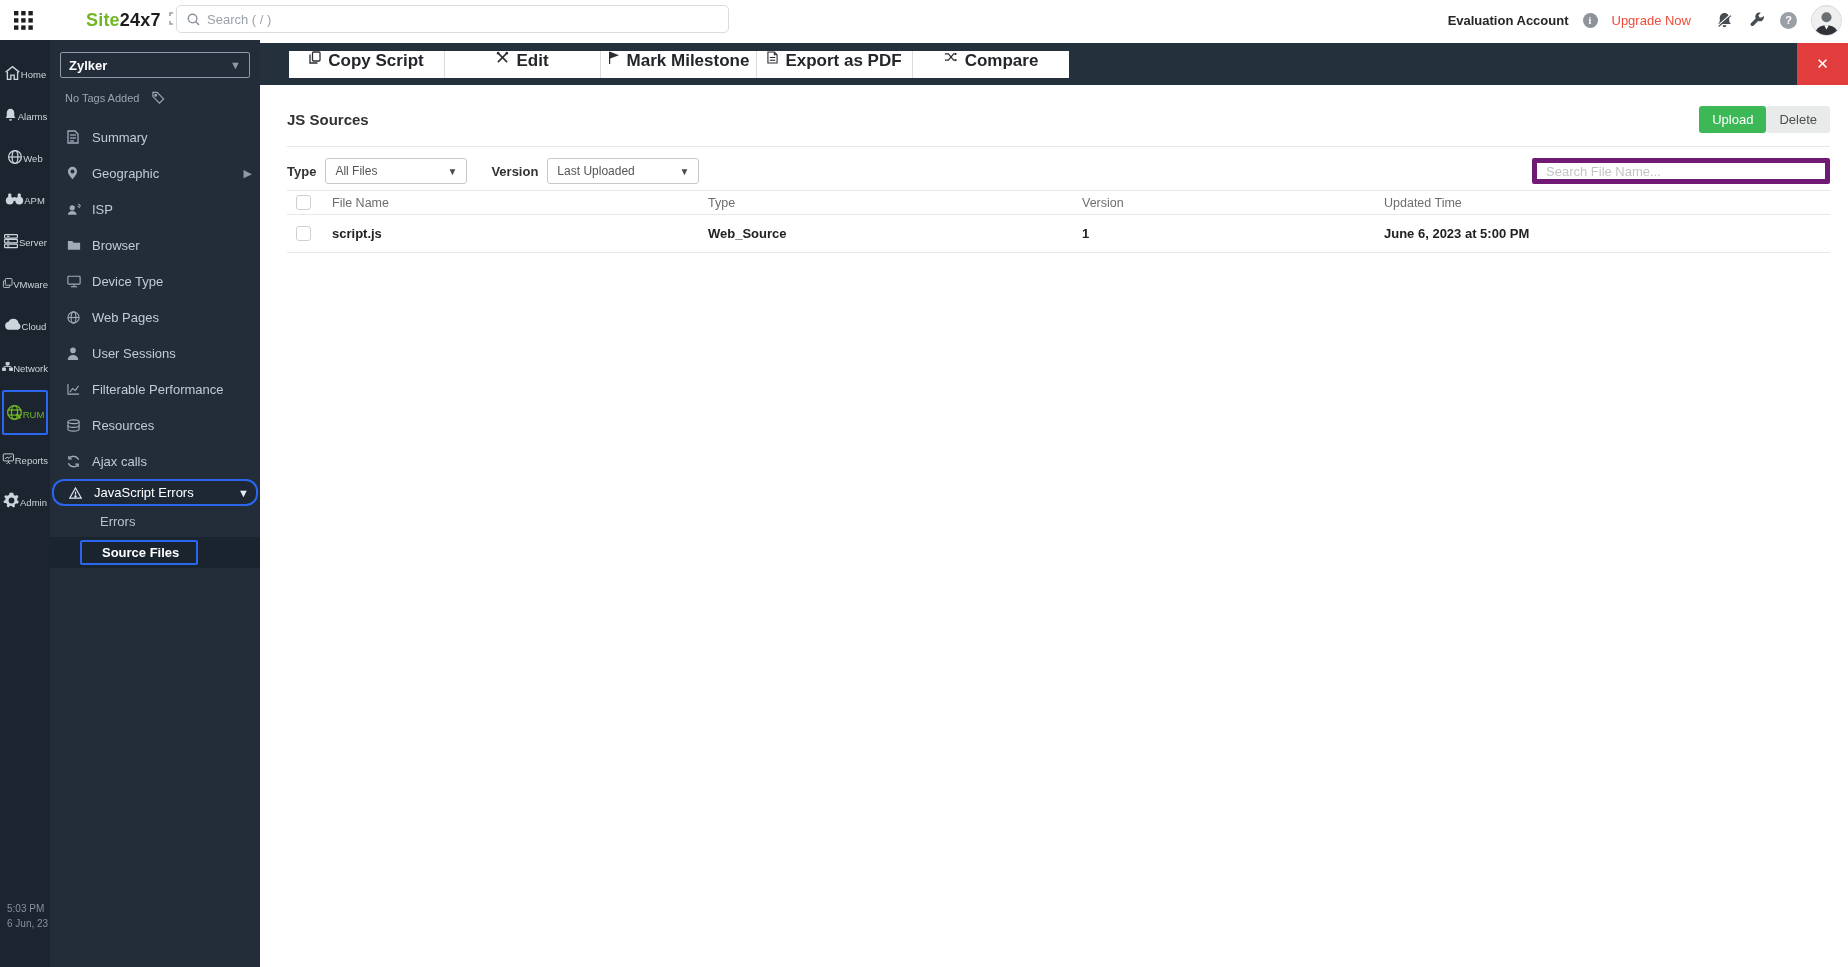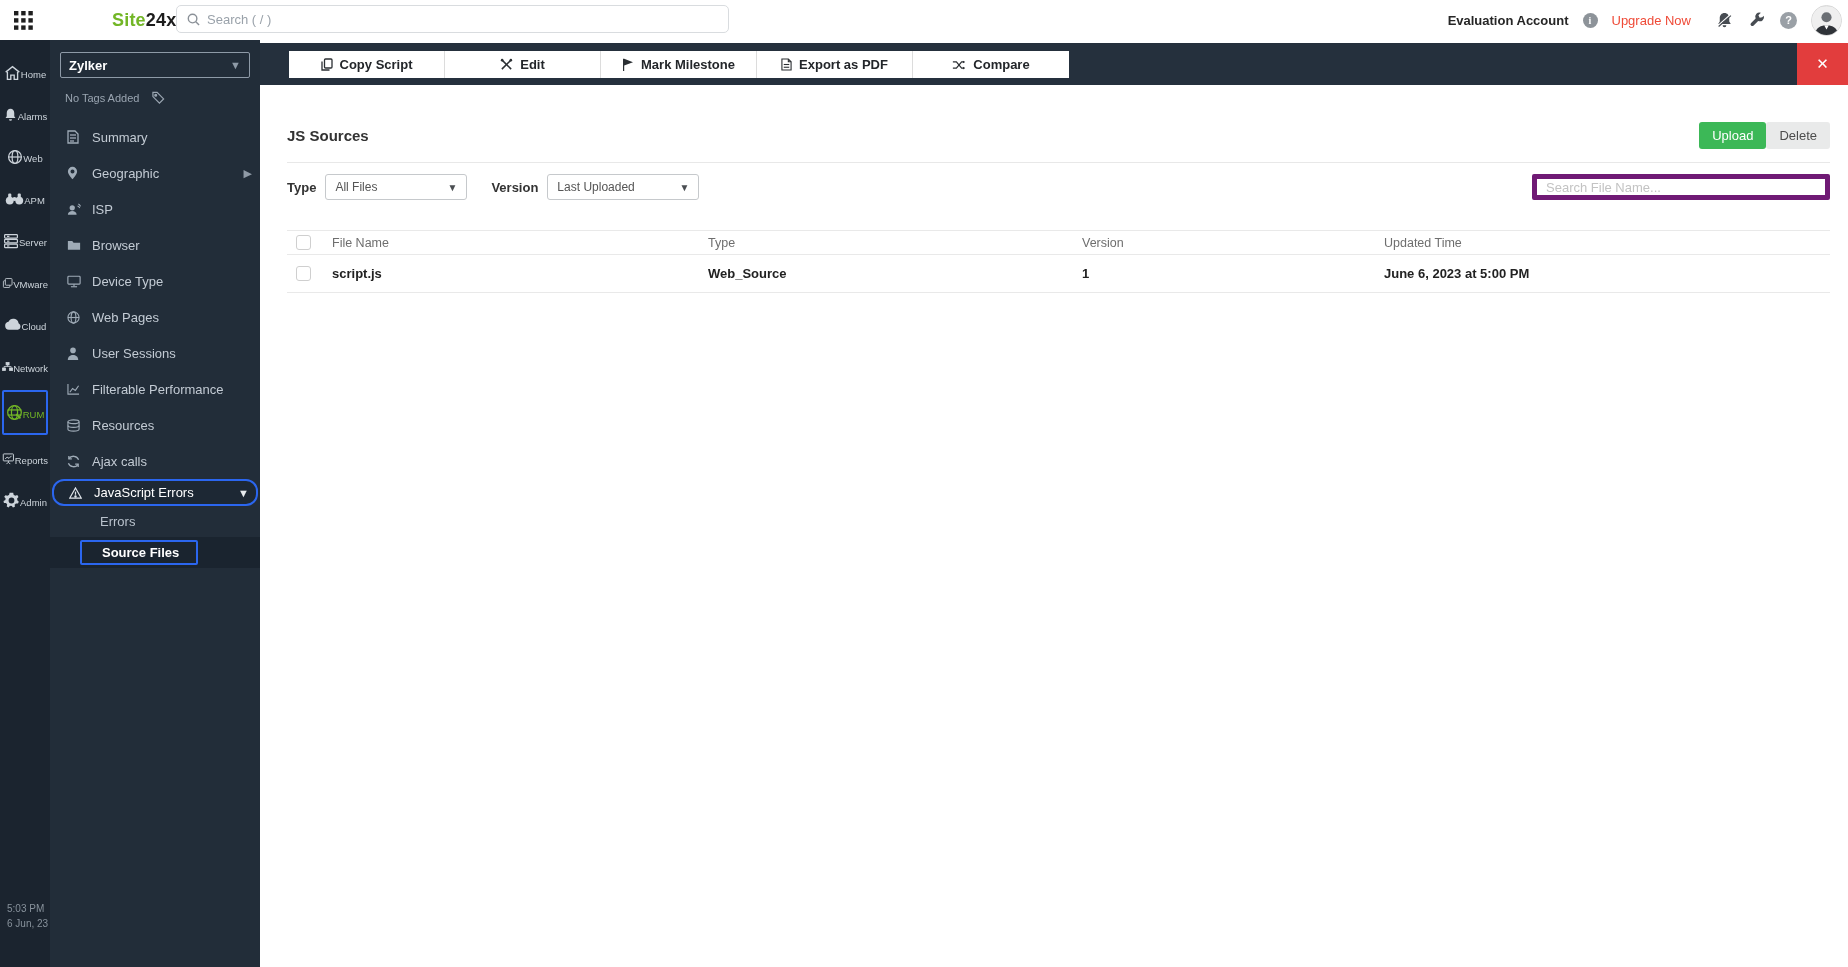--- a/index.html
+++ b/index.html
@@ -1,21 +1,21 @@
 <!DOCTYPE html>
 <html><head>
 <meta charset="utf-8">
 <style>
   * { margin:0; padding:0; box-sizing:border-box; }
   html,body { width:1848px; height:967px; font-family:"Liberation Sans", sans-serif; background:#fff; overflow:hidden; }
 
   
   .topbar { height:40px; background:#ffffff; display:flex; align-items:center; position:relative; }
   .grid-btn { width:46px; display:flex; justify-content:center; align-items:center; cursor:pointer; }
-  .logo { display:flex; align-items:center; margin-left:66px; font-size:18px; font-weight:bold; letter-spacing:.2px;text-align:center; }
+  .logo { display:flex; align-items:center; margin-left:40px; font-size:18px; font-weight:bold; letter-spacing:.2px;text-align:center; }
   .logo .lg-green { color:#72b626; }
   .logo .lg-dark { color:#1d1d1d; }
   .expand-ic { margin-left:8px; color:#9aa0a6; }
   .top-search { position:absolute; left:176px; top:5px; width:553px; height:28px; border:1px solid #d9dcdf; border-radius:5px; display:flex; align-items:center; padding-left:10px; background:#fff; }
   .top-search input { border:none; outline:none; font-size:13px; color:#333; width:480px; margin-left:7px; font-family:"Liberation Sans", sans-serif; }
   .top-search input::placeholder { color:#9aa2aa; }
   .top-right { position:absolute; right:6px; top:0; height:40px; display:flex; align-items:center; gap:14px; }
   .acct { font-size:13px; font-weight:bold; color:#262626; }
   .info-dot { width:15px; height:15px; border-radius:50%; background:#8d9399; color:#fff; font-size:10px; font-weight:bold; display:flex; align-items:center; justify-content:center; font-family:"Liberation Serif", serif; }
   .upgrade { font-size:13px; color:#ef4a37; cursor:pointer; margin-right:10px; }
@@ -46,43 +46,43 @@
   .menu-item.sel-box { border:2px solid #2b66ef; border-radius:12px; margin:0 2px; height:27px; color:#fff; background:#1d2834; padding-left:15px; }
   .menu-item.sel-box .dd-caret { position:absolute; right:7px; color:#e8ecef; font-size:11px; }
   .submenu-item { height:31px; display:flex; align-items:center; padding-left:50px; color:#b9c2cc; font-size:13px; cursor:pointer; }
   .submenu-item.active-row { background:#1a242f; padding-left:30px; }
   .sf-box { border:2px solid #2b66ef; border-radius:2px; padding:3px 17px 3px 20px; color:#fff; font-weight:bold; font-size:13px; }
 
   
   .content { flex:1; background:#fff; display:flex; flex-direction:column; position:relative; }
   .band { margin-top:3px; height:42px; background:#25303d; position:relative; }
   .btn-group { position:absolute; left:29px; top:8px; height:27px; display:flex; background:#fff; }
-  .tb-btn { width:156px; display:flex; align-items:center; justify-content:center; gap:7px; font-size:13px; font-weight:bold; color:#23262a; border-right:1px solid #dcdcdc; cursor:pointer; background:#fff; }
+  .tb-btn { width:156px; display:flex; justify-content:center; gap:7px; font-size:17px; font-weight:bold; color:#23262a; border-right:1px solid #dcdcdc; cursor:pointer; background:#fff; }
   .tb-btn:last-child { border-right:none; }
   .tb-btn svg { color:#2b2f33; }
   .close-btn { position:absolute; right:0; top:0; width:51px; height:42px; background:#e23d3d; color:#fff; font-size:15px; display:flex; align-items:center; justify-content:center; cursor:pointer; }
 
-  .page { padding:16px 18px 0 27px; }
+  .page { padding:0 18px 0 27px; }
   .page-head { margin-top:21px; display:flex; align-items:center; }
   .page-title { font-size:15px; font-weight:bold; color:#333; }
   .head-actions { margin-left:auto; display:flex; gap:0; }
   .btn-upload { background:#3cb857; color:#fff; border:none; font-size:13px; padding:6px 13px; border-radius:3px; cursor:pointer; font-family:"Liberation Sans", sans-serif; }
   .btn-delete { background:#e9eaea; color:#4d4d4d; border:none; font-size:13px; padding:6px 13px; border-radius:3px; cursor:pointer; font-family:"Liberation Sans", sans-serif; }
   .head-divider { margin-top:13px; border-bottom:1px solid #e8e8e8; }
 
   .filter-row { margin-top:11px; display:flex; align-items:center; }
   .f-label { font-size:13px; font-weight:bold; color:#333; margin-right:9px; }
   .f-select { height:26px; border:1px solid #c6c9cc; border-radius:3px; background:#fff; display:flex; align-items:center; justify-content:space-between; padding:0 9px; font-size:12px; color:#555; cursor:pointer; }
   .f-select .caret { color:#4a4e52; font-size:10px; margin-left:10px; }
   .sel-type { width:142px; margin-right:24px; }
   .sel-version { width:152px; }
   .file-search { margin-left:auto; width:298px; height:26px; border:5px solid #701a75; border-radius:2px; padding:0 9px; font-size:13px; color:#333; outline:none; font-family:"Liberation Sans", sans-serif; }
   .file-search::placeholder { color:#c3c3c3; }
 
-  .tbl { margin-top:30px; }
+  .tbl { margin-top:6px; }
   .tbl-row { display:grid; grid-template-columns:45px 376px 374px 302px 1fr; align-items:center; }
   .tbl-head { height:25px; border-top:1px solid #e9e9e9; border-bottom:1px solid #e9e9e9; color:#6e6e6e; font-size:12.5px; }
   .tbl-data { height:38px; border-bottom:1px solid #e9e9e9; color:#222; font-size:13px; font-weight:bold; }
   .cb-cell { padding-left:9px; }
   .cbox { width:15px; height:15px; border:1px solid #cfcfcf; border-radius:3px; background:#fff; display:block; cursor:pointer; }
 </style>
 </head>
 <body>
 
 <header class="topbar">

